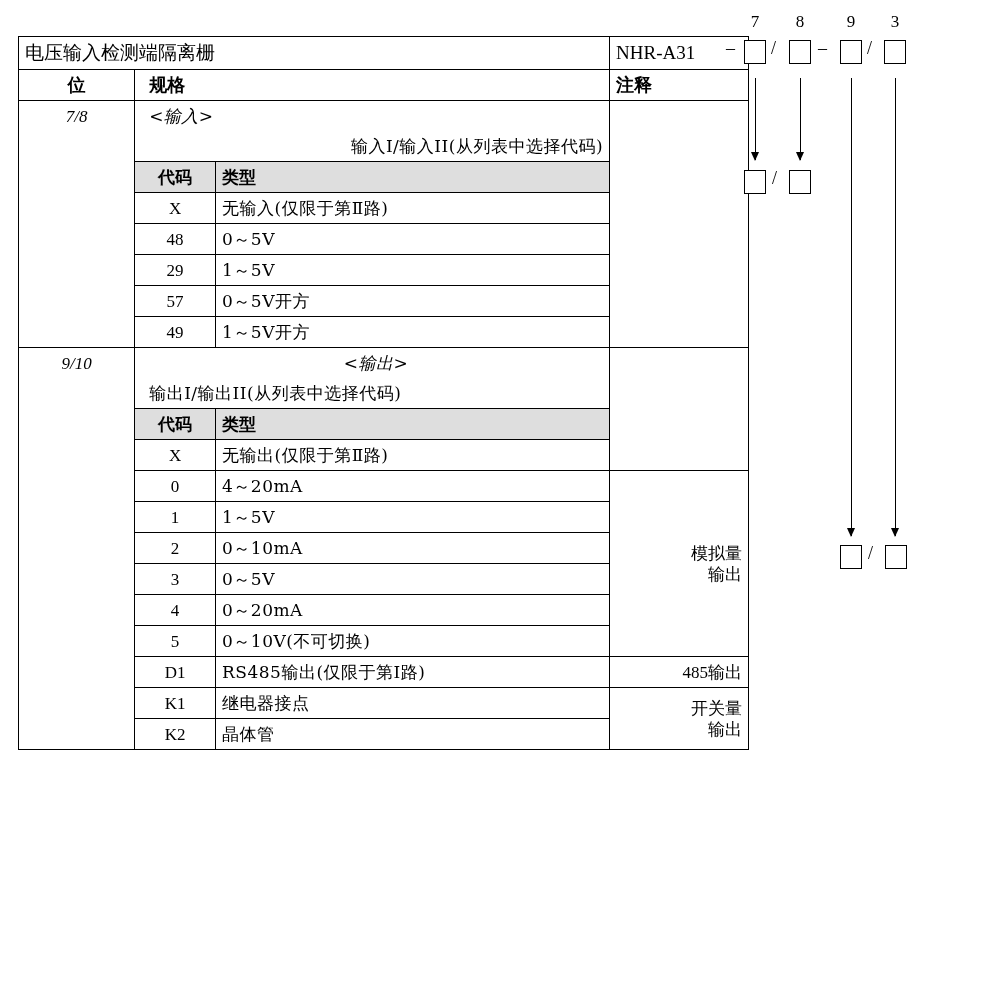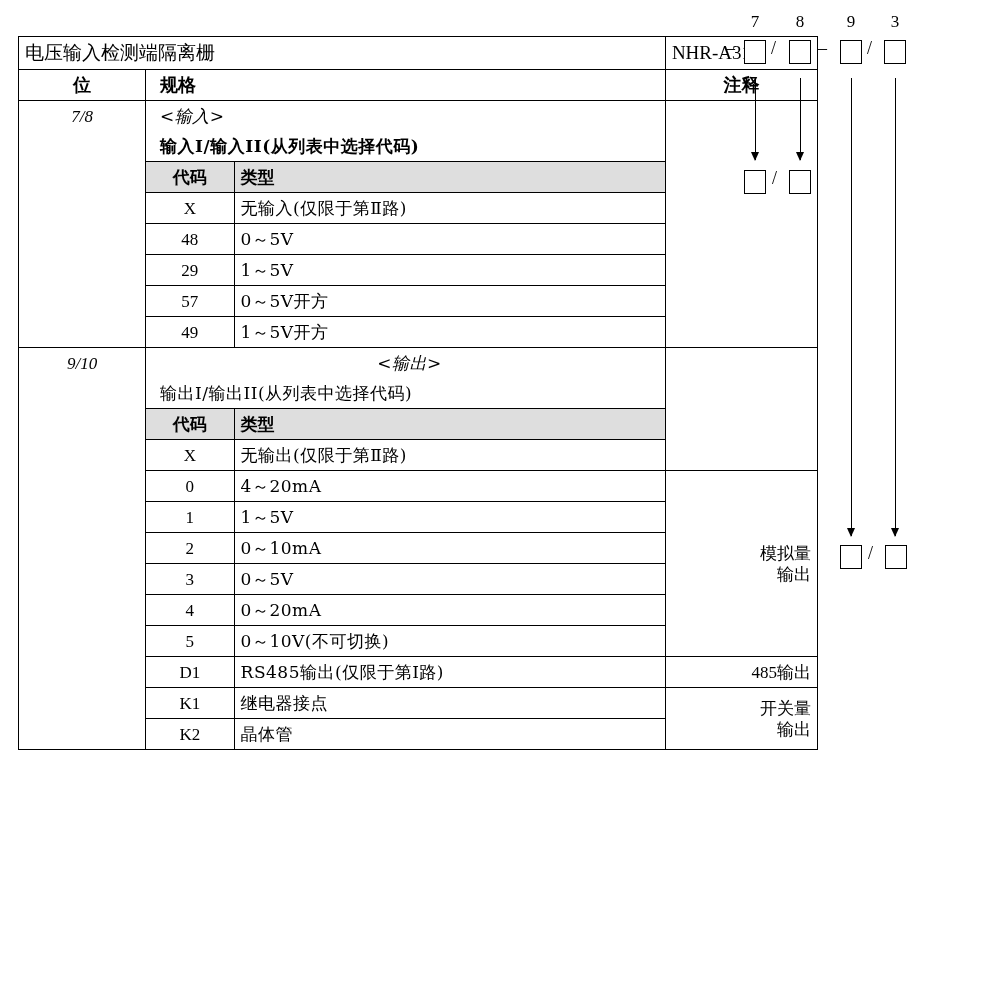--- a/index.html
+++ b/index.html
@@ -26,34 +26,34 @@
   
   .table-wrap {
     position: absolute;
     left: 18px;
     top: 36px;
     width: 708px;
   }
   table.spec {
     border-collapse: collapse;
     table-layout: fixed;
-    width: 800px;
+    width: 731px;
     font-size: 17px;
   }
   table.spec td {
     border: 1px solid #000;
     padding: 4px 6px;
     vertical-align: middle;
     height: 22px;
     line-height: 1.25;
   }
   .c-pos  { width: 112px; text-align: center; }
   .c-code { width: 78px;  text-align: center; }
   .c-type { width: 380px; text-align: left; padding-left: 14px; }
-  .c-note { width: 134px; text-align: center; padding-left: 10px; }
+  .c-note { width: 134px; text-align: left; padding-left: 10px; }
 
   .title-row td {
     height: 30px;
     font-size: 19px;
   }
   .title-name {
     text-align: left;
     padding-left: 6px;
   }
   .title-model {
@@ -172,21 +172,21 @@
         <td class="c-note">注释</td>
       </tr>
 
       <tr>
         <td class="pos-cell nb-bottom" rowspan="1">7/8</td>
         <td colspan="2" class="nb-bottom spec-text" style="text-align:left;padding-left:14px;">&lt;输入&gt;</td>
         <td class="nb-bottom" rowspan="1"></td>
       </tr>
       <tr>
         <td class="pos-cell nb-top nb-bottom"></td>
-        <td colspan="2" class="nb-top spec-text" style="text-align:left;padding-left:14px;font-weight:bold;">输入I/输入II(从列表中选择代码)</td>
+        <td colspan="2" class="nb-top spec-text" style="text-align:right;padding-left:14px;">输入I/输入II(从列表中选择代码)</td>
         <td class="nb-top nb-bottom"></td>
       </tr>
       <tr class="shade">
         <td class="pos-cell nb-top nb-bottom" style="background:#fff;"></td>
         <td class="c-code">代码</td>
         <td class="c-type">类型</td>
         <td class="nb-top nb-bottom" style="background:#fff;"></td>
       </tr>
 
       <tr>

